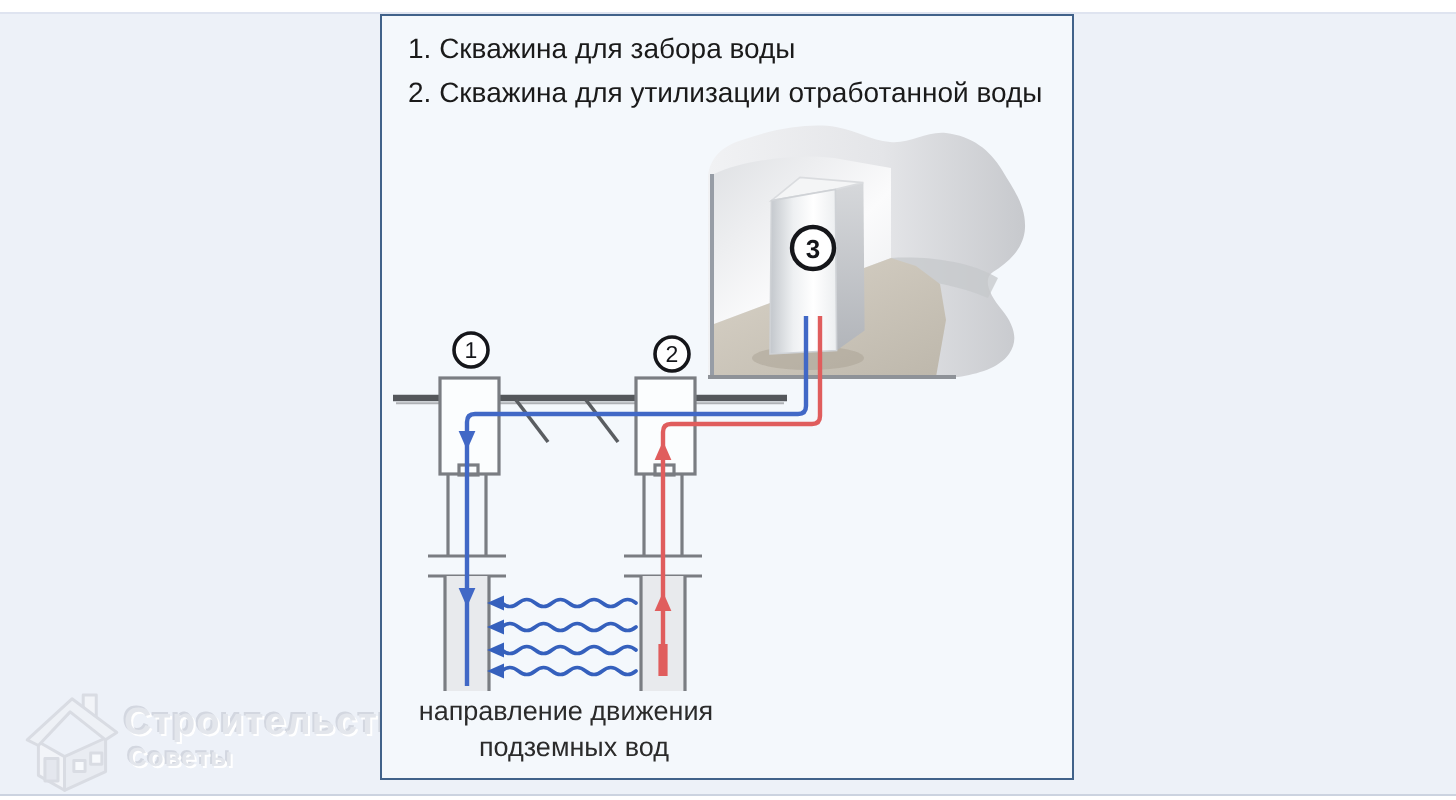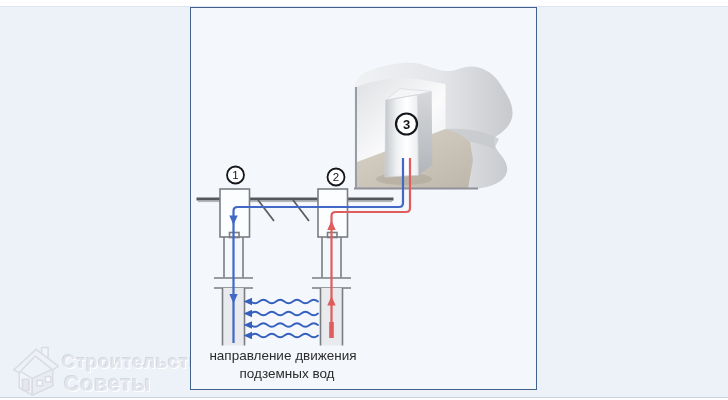--- a/index.html
+++ b/index.html
@@ -54,25 +54,27 @@
     <rect x="36" y="7" width="7" height="11"></rect>
     <polygon points="12,32 12,50 26,58 26,40"></polygon>
     <polygon points="26,40 26,58 48,48 48,30" fill="#e9ecf2"></polygon>
     <polygon points="6,31 30,9 54,27 48,31 29,16 12,34" fill="#eef1f6"></polygon>
     <rect x="15.5" y="41" width="7" height="12" fill="#e4e7ee"></rect>
     <rect x="31" y="42" width="6" height="6" fill="#f7f9fc"></rect>
     <rect x="40" y="38" width="6" height="6" fill="#f7f9fc"></rect>
   </g>
 </svg>
 <div class="watermark-text" style="left:62px;top:351px;font-size:19px;">Строительство</div>
-<div class="watermark-text" style="left:64px;top:371px;font-size:22px;">Советы</div>
+<div class="watermark-text" style="left:64px;top:371px;font-size:13px;">Советы</div>
 
 <div class="diagram-box">
 
   <div class="legend">
+    <div>1. Скважина для забора воды</div>
+    <div>2. Скважина для утилизации отработанной воды</div>
   </div>
 
   <svg class="scene" width="345" height="381" viewBox="191 8 345 381">
     <defs>
       <linearGradient id="gWall" x1="0" y1="0" x2="1" y2="0">
         <stop offset="0" stop-color="#f1f2f4"></stop>
         <stop offset="0.55" stop-color="#e4e5e8"></stop>
         <stop offset="1" stop-color="#c7c9cd"></stop>
       </linearGradient>
       <linearGradient id="gBack" x1="0" y1="0" x2="1" y2="1">

